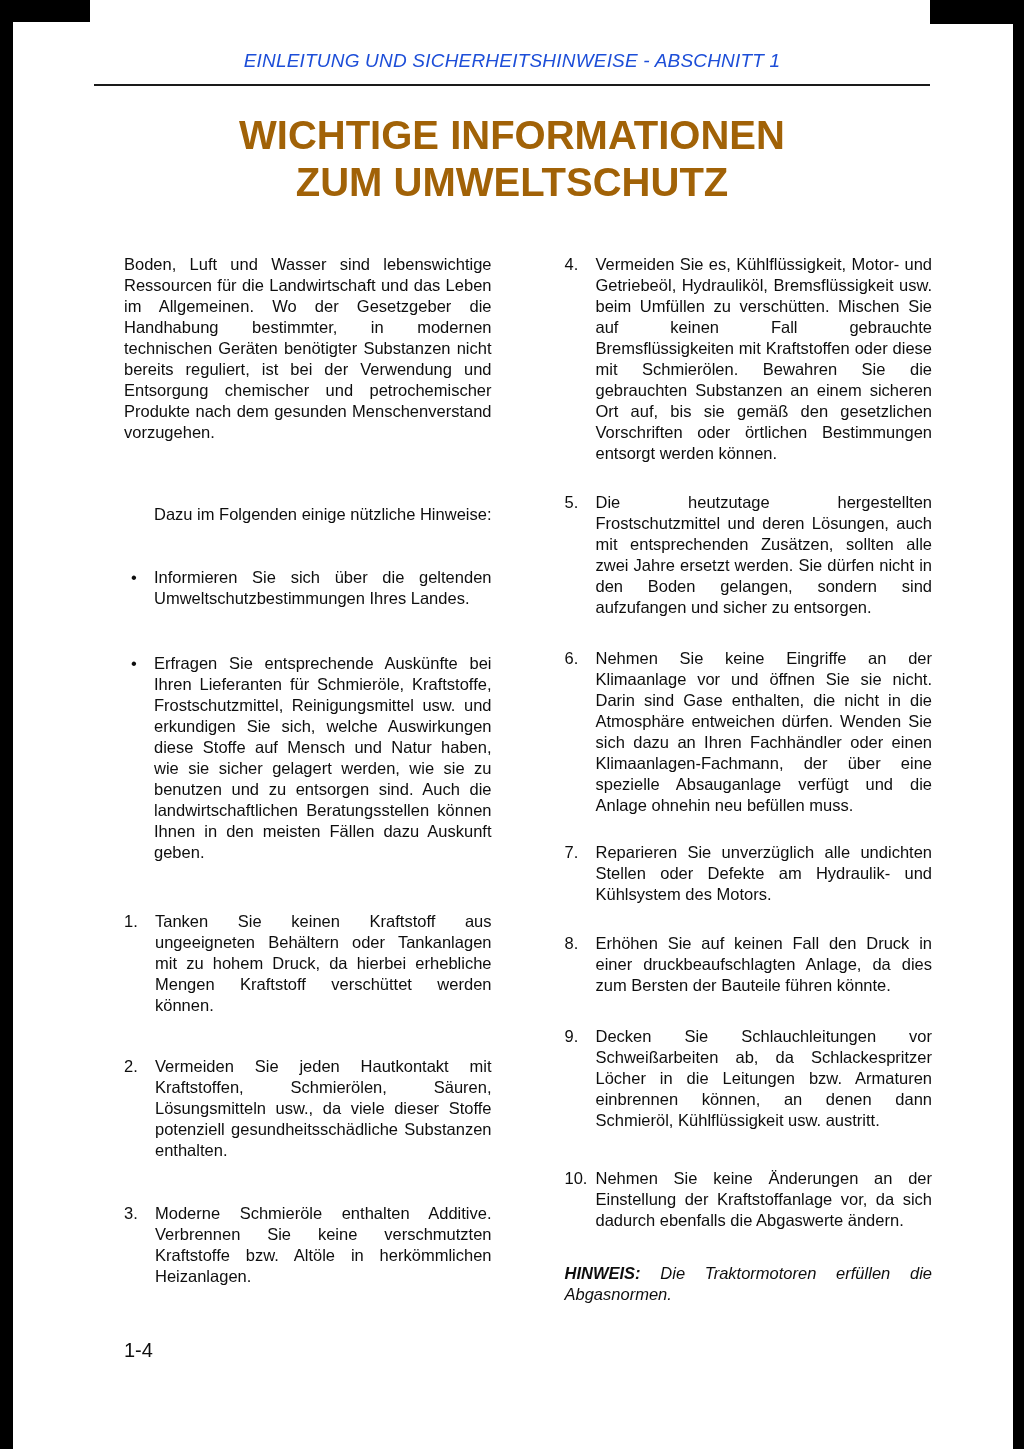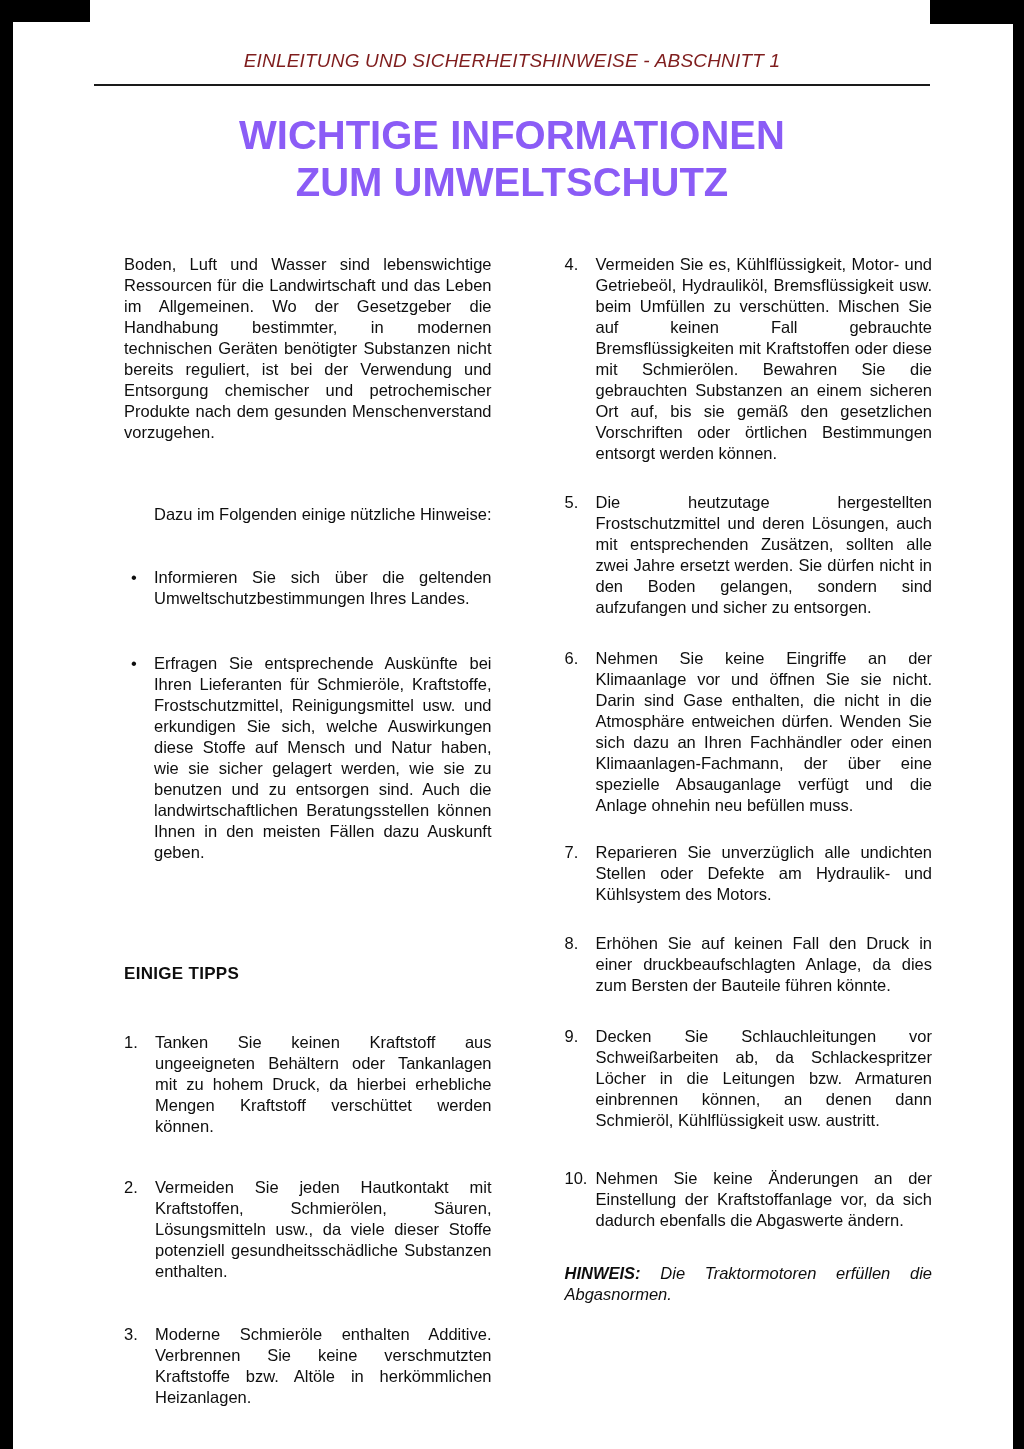--- a/index.html
+++ b/index.html
@@ -26,36 +26,36 @@
   .scan-top-right { right: 0; top: 0; width: 94px; height: 24px; }
 
   .page-header {
     padding-top: 50px;
     text-align: center;
   }
   .header-text {
     font-style: italic;
     font-size: 19px;
     letter-spacing: 0.2px;
-    color: #7f1d1d;
+    color: #1d4ed8;
   }
   .header-rule {
     width: 836px;
     margin: 12px auto 0 auto;
     border-top: 2px solid #1a1a1a;
     height: 0;
   }
   .title {
     margin: 26px 0 0 0;
     text-align: center;
     font-size: 40px;
     font-weight: bold;
     line-height: 47px;
     letter-spacing: 0px;
-    color: #8b5cf6;
+    color: #a16207;
   }
   .columns {
     display: flex;
     margin-top: 48px;
     padding: 0 92px 0 98px;
     gap: 47px;
   }
   .col {
     flex: 1 1 0;
     font-size: 16.5px;
@@ -144,21 +144,20 @@
       <div class="bullet-item">
         <span class="marker">•</span>
         <span class="btext">Informieren Sie sich über die geltenden Umweltschutzbestimmungen Ihres Landes.</span>
       </div>
 
       <div class="bullet-item" style="margin-top:44px;">
         <span class="marker">•</span>
         <span class="btext">Erfragen Sie entsprechende Auskünfte bei Ihren Lieferanten für Schmieröle, Kraftstoffe, Frostschutzmittel, Reinigungsmittel usw. und erkundigen Sie sich, welche Auswirkungen diese Stoffe auf Mensch und Natur haben, wie sie sicher gelagert werden, wie sie zu benutzen und zu entsorgen sind. Auch die landwirtschaftlichen Beratungsstellen können Ihnen in den meisten Fällen dazu Auskunft geben.</span>
       </div>
 
-      <h2 class="tips-heading">EINIGE TIPPS</h2>
 
       <div class="num-item gap-48">
         <span class="num">1.</span>
         <div class="ntext">Tanken Sie keinen Kraftstoff aus ungeeigneten Behältern oder Tankanlagen mit zu hohem Druck, da hierbei erhebliche Mengen Kraftstoff verschüttet werden können.</div>
       </div>
 
       <div class="num-item gap-40">
         <span class="num">2.</span>
         <div class="ntext">Vermeiden Sie jeden Hautkontakt mit Kraftstoffen, Schmierölen, Säuren, Lösungsmitteln usw., da viele dieser Stoffe potenziell gesundheitsschädliche Substanzen enthalten.</div>
       </div>

